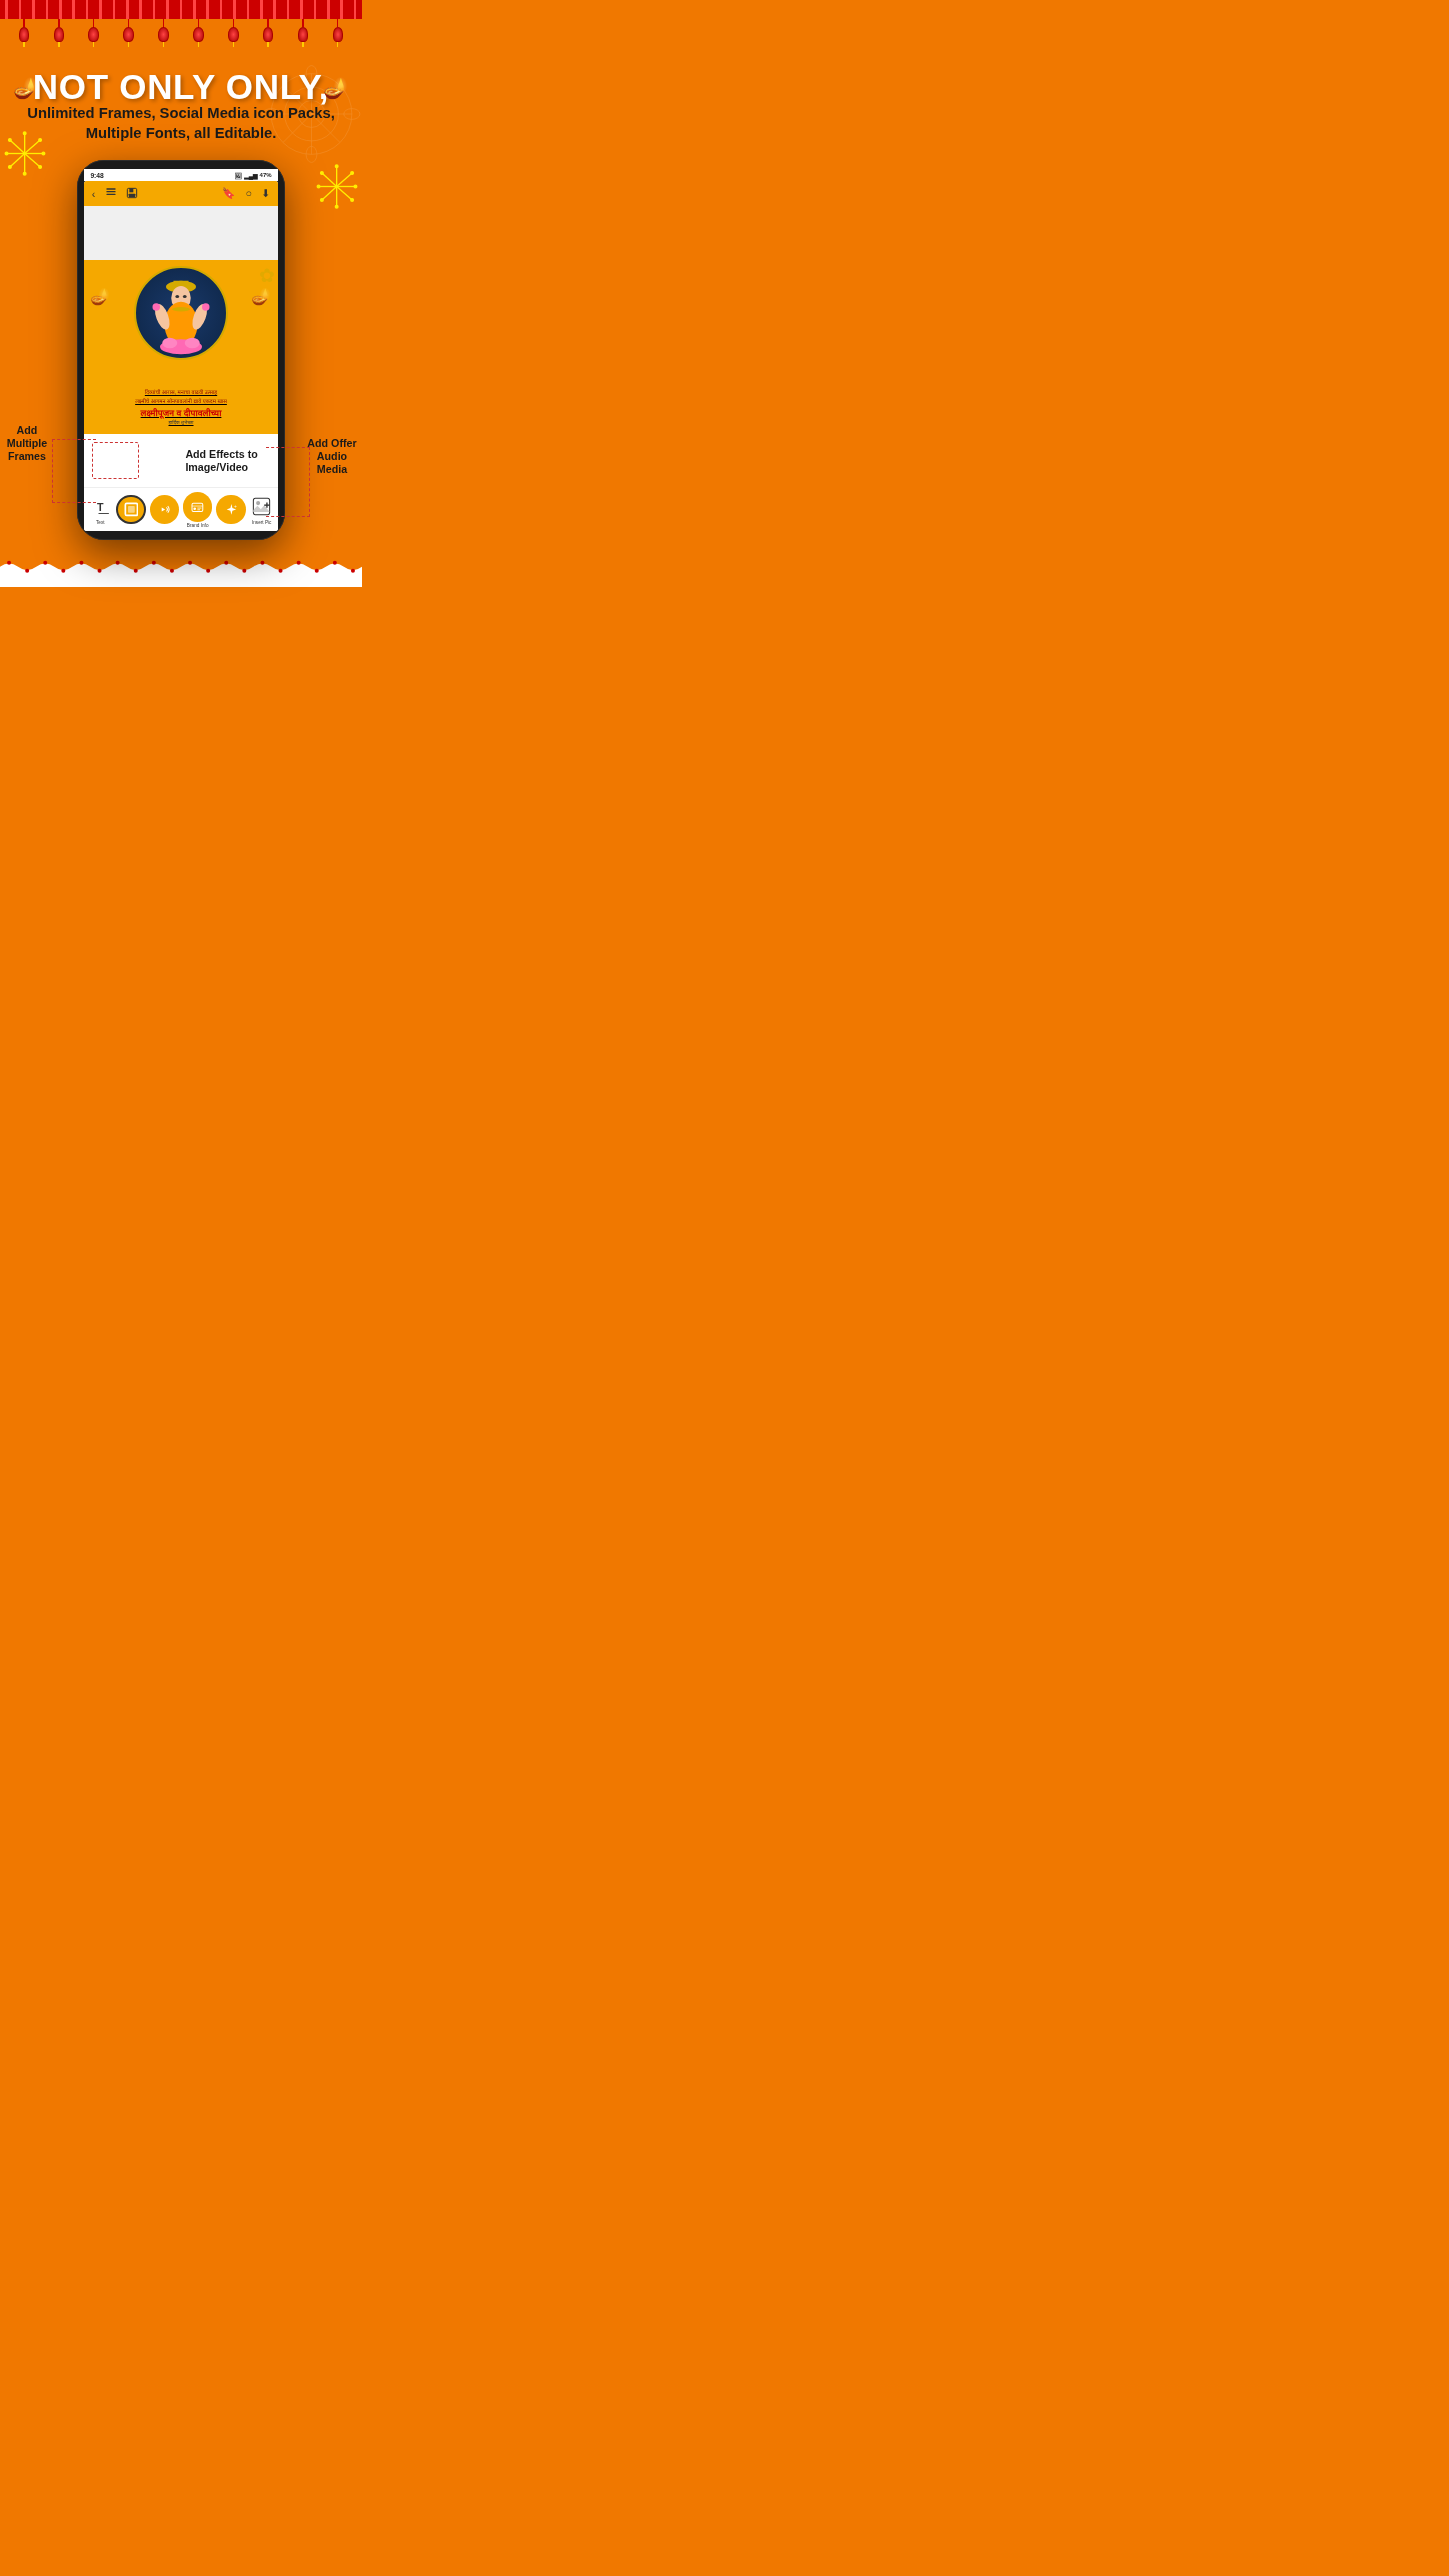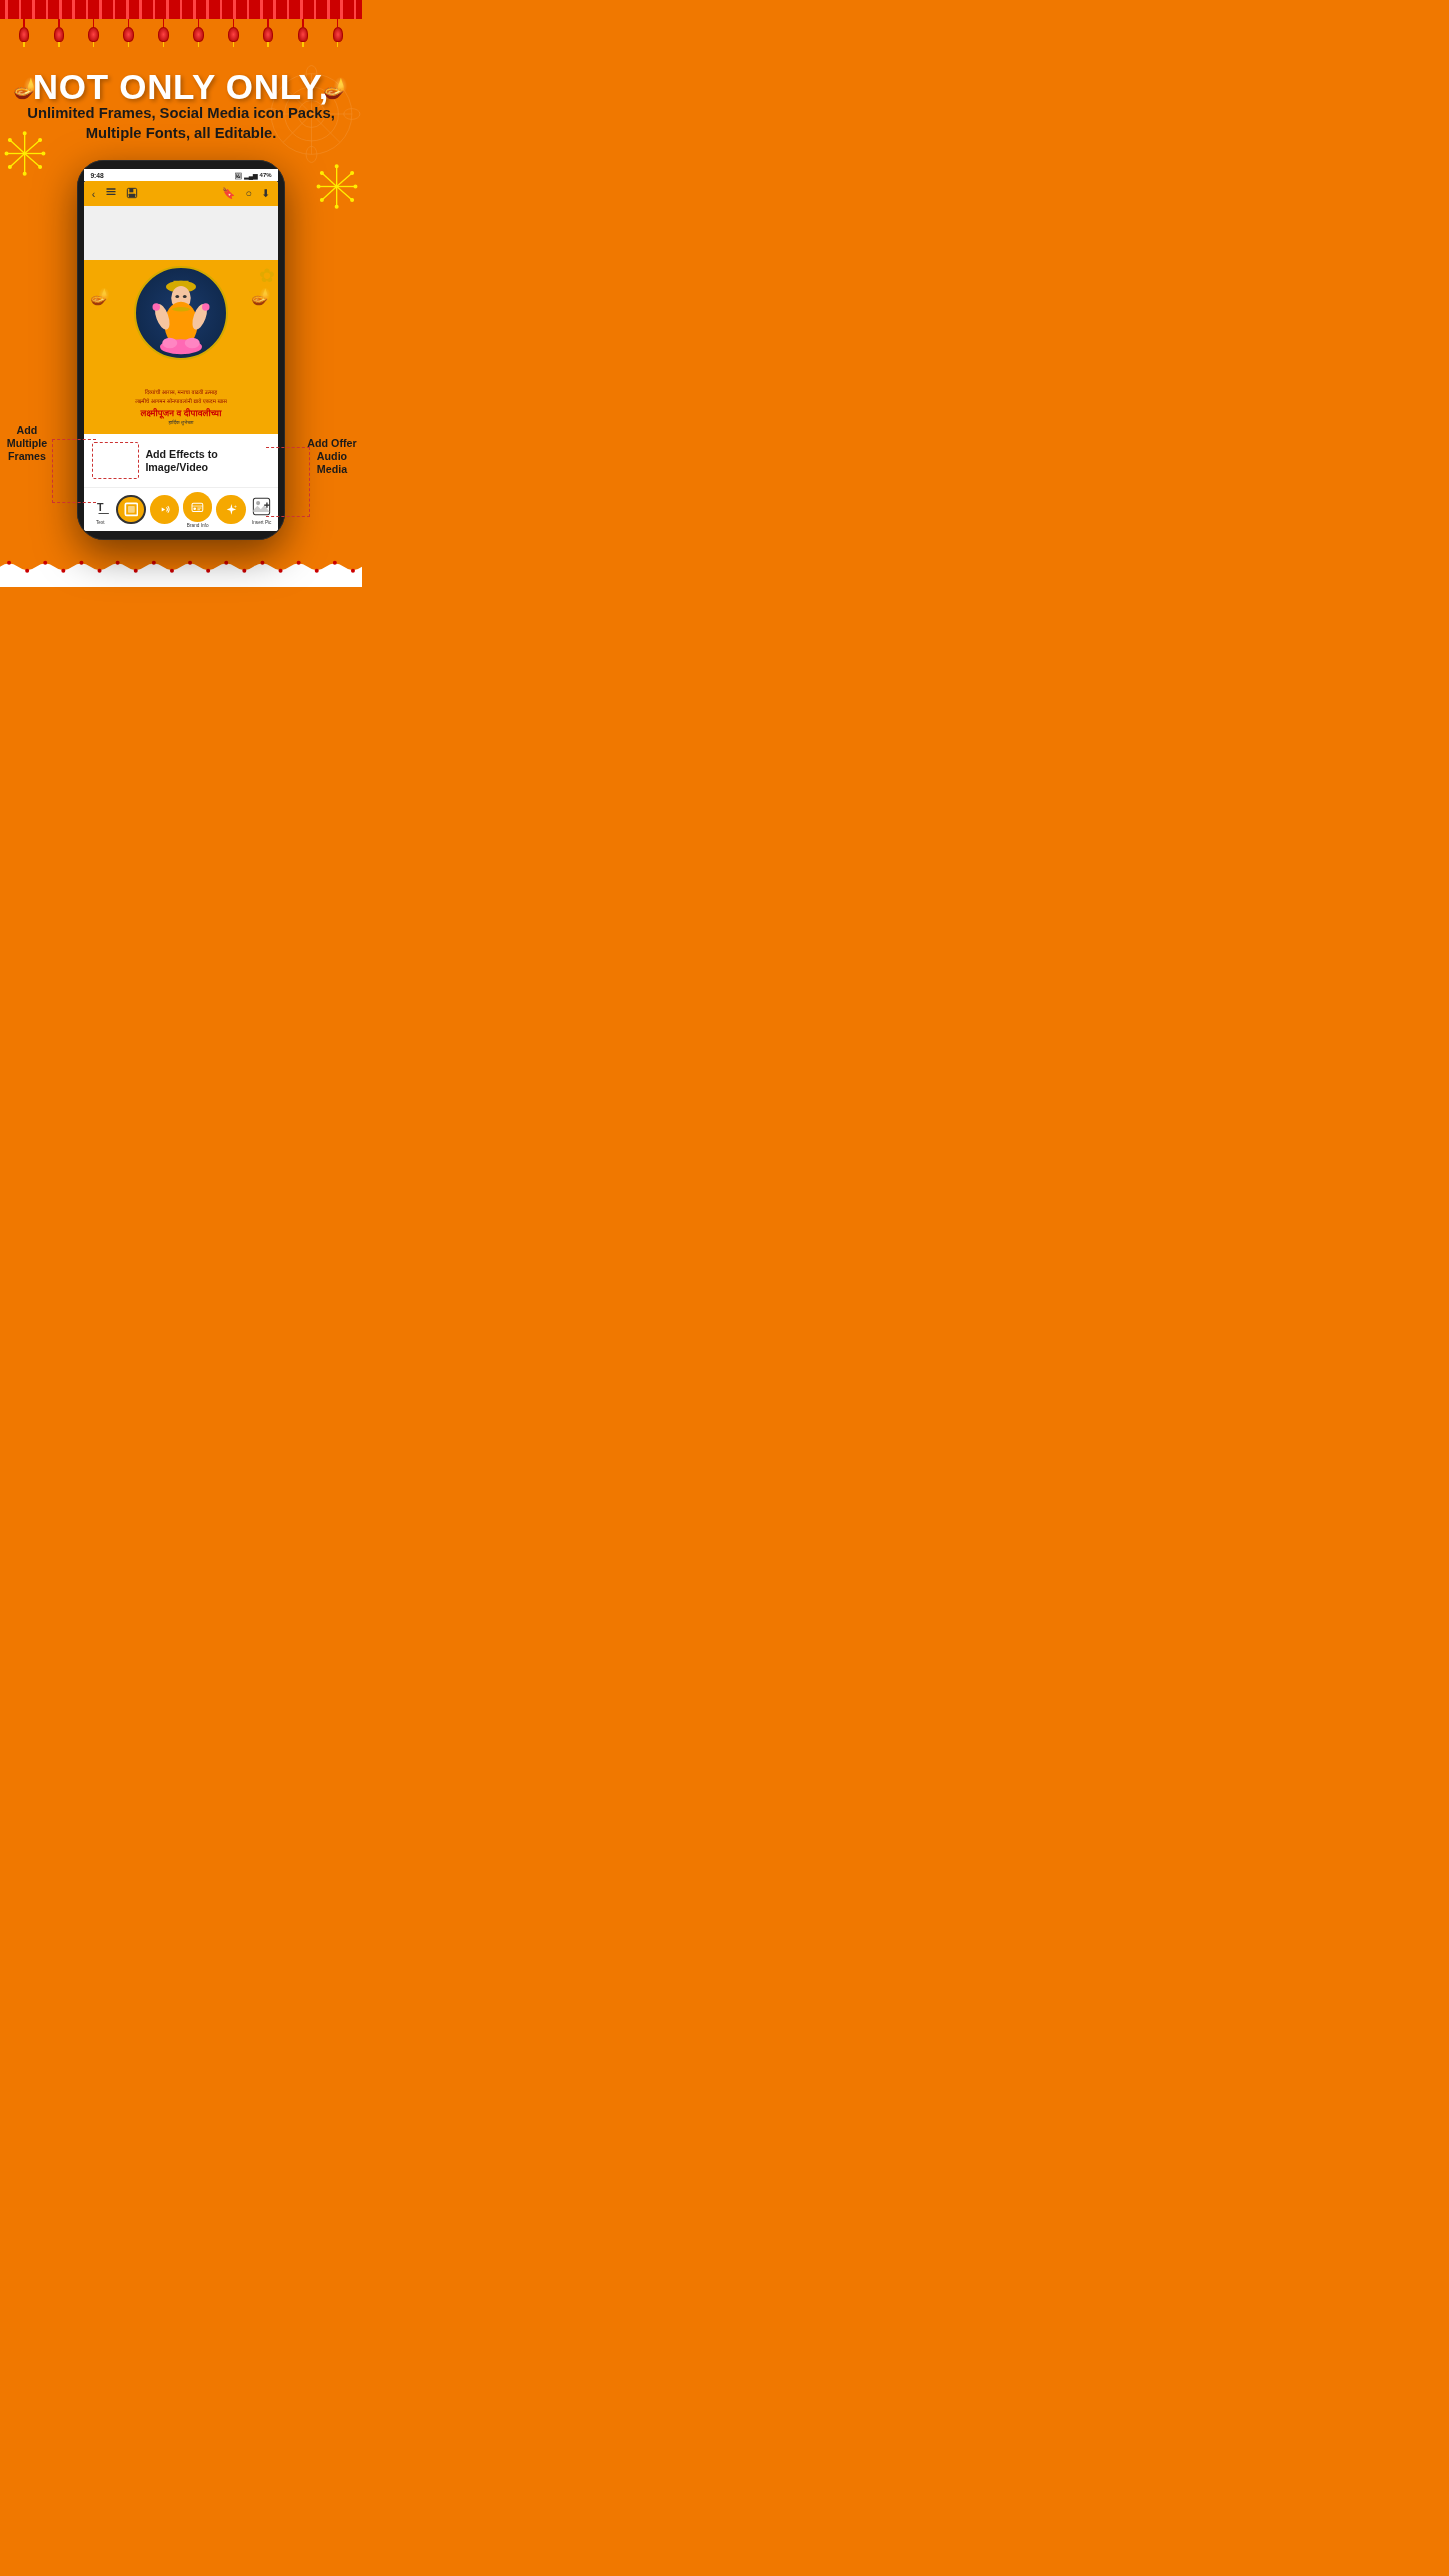--- a/index.html
+++ b/index.html
@@ -270,20 +270,21 @@
       display: flex;
       align-items: center;
       gap: 6.7px;
     }
 
     .effects-title {
       font-size: 10.7px;
       font-weight: 900;
       color: #1a1a1a;
       line-height: 1.2;
+      margin-left: 40px;
     }
 
     .dashed-box {
       border: 1.3px dashed #cc3333;
       width: 47px;
       height: 37px;
       border-radius: 2.7px;
       flex-shrink: 0;
     }
 
@@ -594,21 +595,21 @@
                   <ellipse cx="30" cy="65" rx="8" ry="18" fill="#f5c5a0" transform="rotate(-20 30 65)"></ellipse>
                   <ellipse cx="80" cy="65" rx="8" ry="18" fill="#f5c5a0" transform="rotate(20 80 65)"></ellipse>
 
                   <circle cx="22" cy="52" r="5" fill="#ff69b4"></circle>
                   <circle cx="88" cy="52" r="5" fill="#ff69b4"></circle>
 
                   <ellipse cx="55" cy="55" rx="12" ry="3" fill="#d4aa00"></ellipse>
                 </svg>
               </div>
 
-              <div style="position: absolute; bottom: 5.4px; width: 100%; text-align: center; padding: 0 6.7px;">
+              <div style="position: absolute; bottom: 5.4px; width: 100%; text-align: center; padding: 0 6.7px; text-decoration: underline;">
                 <p class="text-marathi-small">दिव्यांची आरास, मनाचा वाढवी उत्साह</p>
                 <p class="text-marathi-small">लक्ष्मीचे आगमन सोनपावलांनी द्यावे एकदम खास</p>
                 <p class="text-marathi-large">लक्ष्मीपूजन व दीपावलीच्या</p>
                 <p class="text-marathi-subtitle">हार्दिक शुभेच्छा</p>
               </div>
             </div>
 
             <div class="effects-section">
               <div class="dashed-box"></div>
               <p class="effects-title">Add Effects to Image/Video</p>

